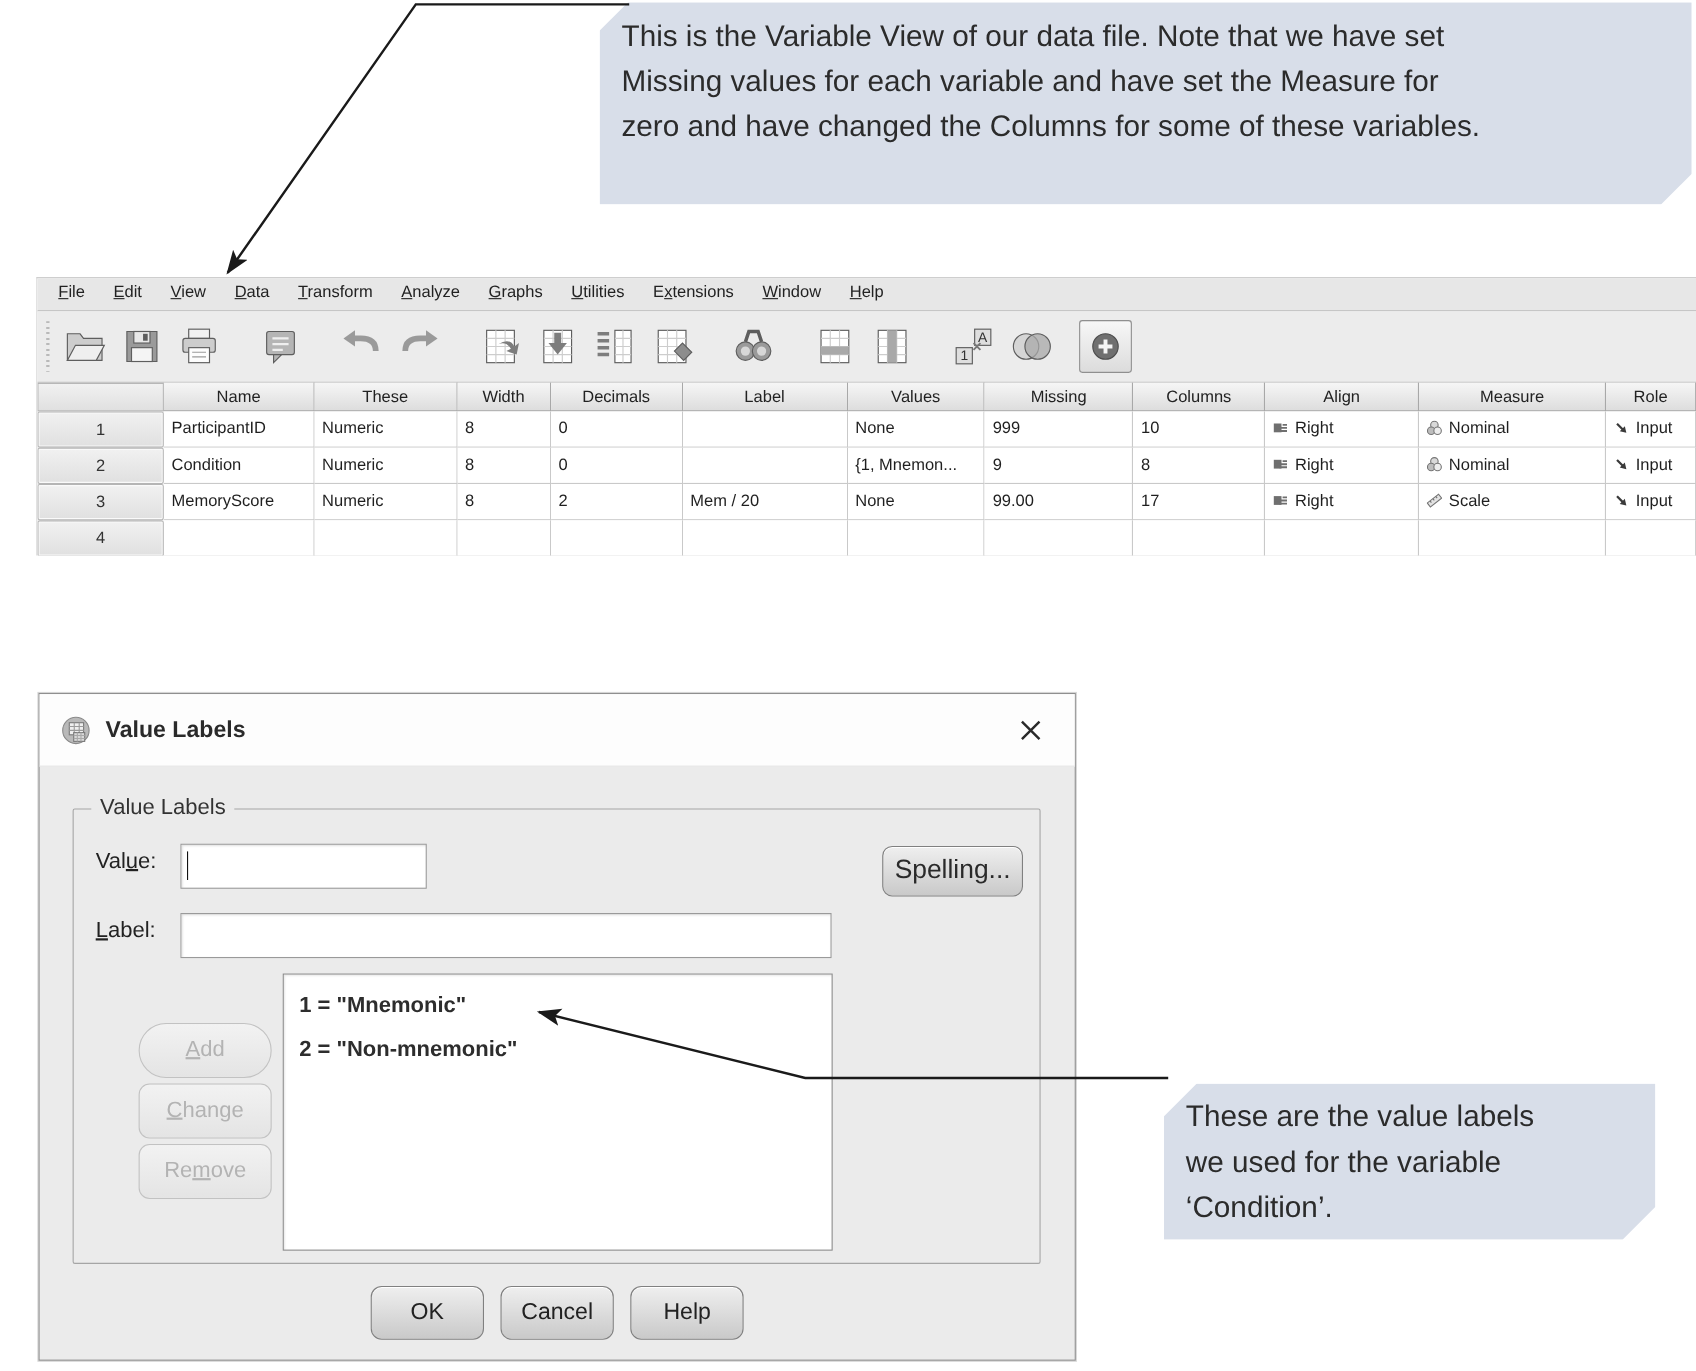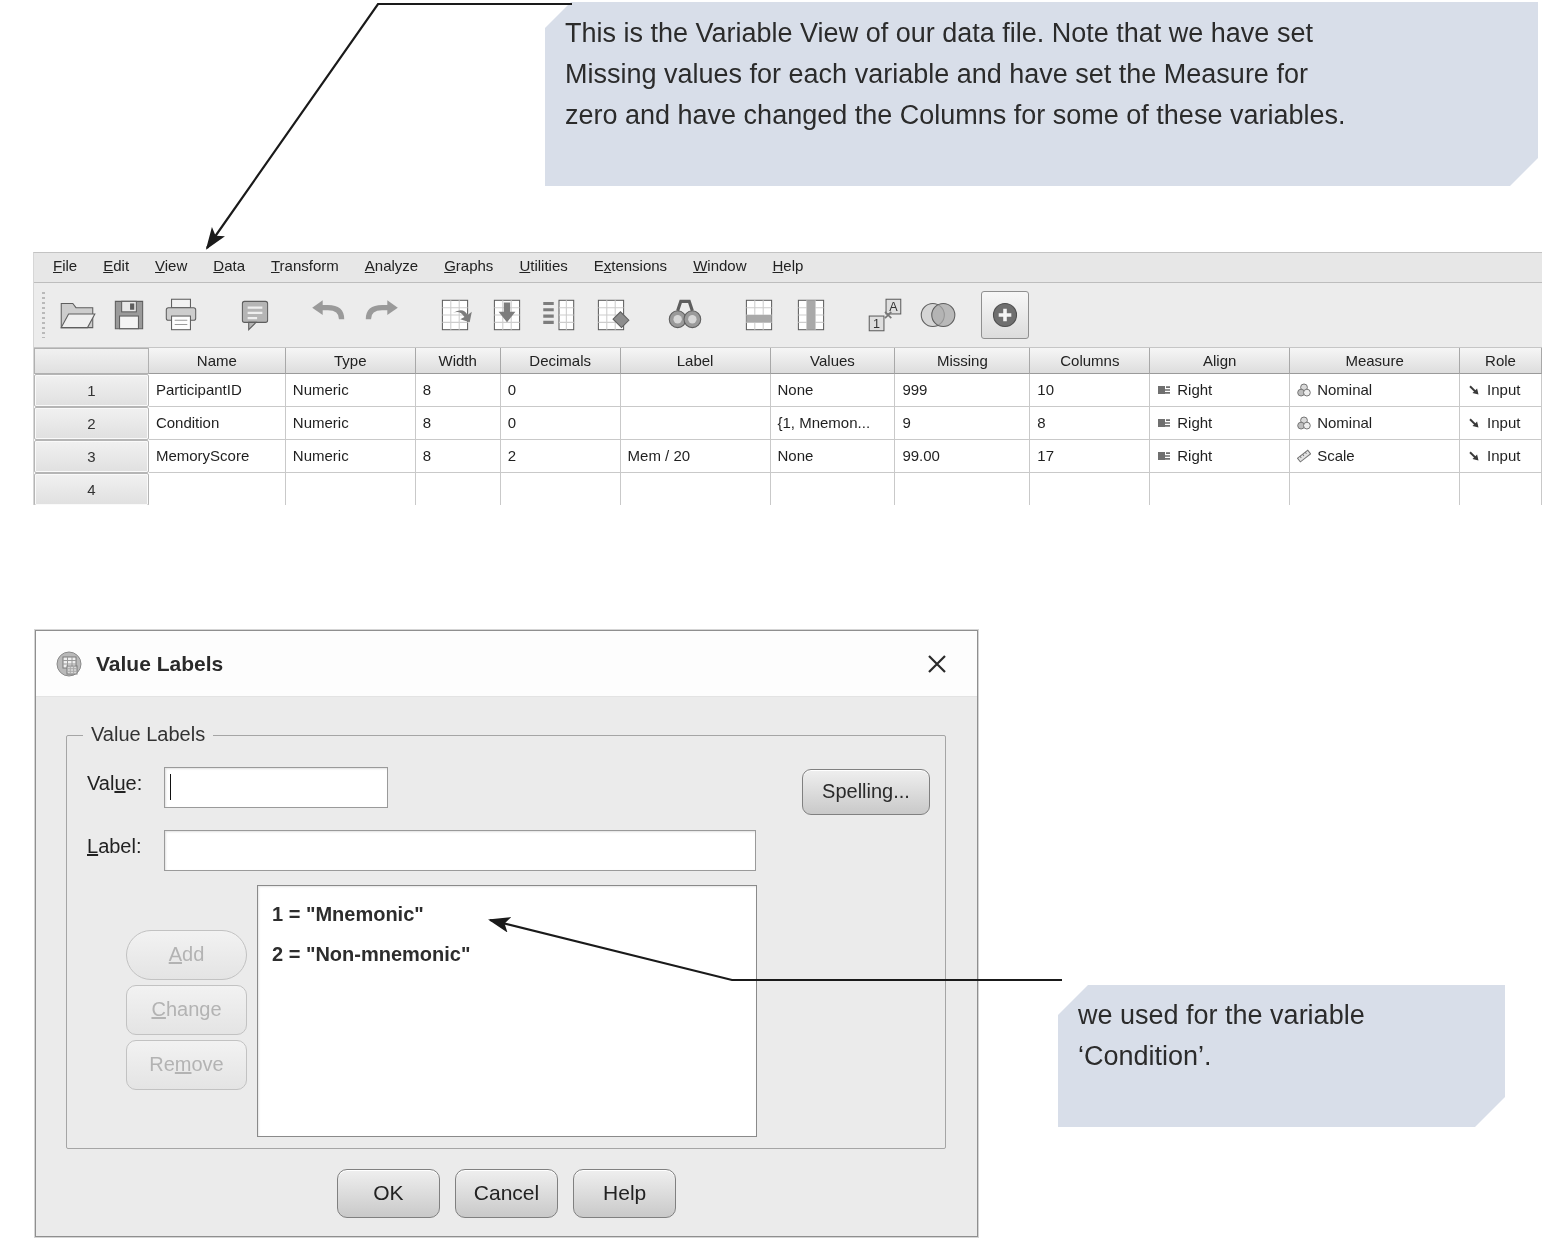--- a/index.html
+++ b/index.html
@@ -54,21 +54,21 @@
   .close-btn { margin-left:auto; display:flex; padding:4px; cursor:default; }
 
   .groupbox { position:absolute; left:30px; top:104px; width:880px; height:414px; border:1px solid #a5a5a5; border-radius:2px; }
   .gb-legend { position:absolute; left:16px; top:-13px; background:#ebebeb; padding:0 8px; font-size:20px; color:#333; }
 
   .fld-label { position:absolute; font-size:20px; color:#222; }
   .fld-label u, .pbtn u, .sbtn u { text-decoration:underline; }
   .txt-input { position:absolute; background:#fff; border:1px solid #9a9a9a; box-shadow:inset 1px 1px 2px rgba(0,0,0,.12); }
   .caret { position:absolute; left:5px; top:6px; width:1px; height:26px; background:#111; }
 
-  .sbtn { position:absolute; font-size:20px; color:#2a2a2a; text-align:center;
+  .sbtn { position:absolute; font-size:24px; color:#2a2a2a; text-align:center;
     background:linear-gradient(#efefef,#c9c9c9); border:1px solid #808080; border-radius:9px;
     box-shadow:inset 0 1px 0 #fff; line-height:42px; }
   .pbtn { position:absolute; width:121px; height:50px; font-size:20px; line-height:47px; text-align:center;
     color:#b3b3b3; background:linear-gradient(#f2f2f2,#e4e4e4); border:1px solid #c2c2c2; border-radius:10px; }
 
   .listbox { position:absolute; left:190px; top:149px; width:500px; height:252px; background:#fff;
     border:1px solid #8a8a8a; box-shadow:inset 1px 1px 2px rgba(0,0,0,.10); padding:8px 0 0 14px; }
   .list-item { font-size:20px; font-weight:700; color:#2d2d2d; line-height:40px; white-space:pre; }
 
   .dlg-buttons { position:absolute; left:0; top:538px; width:100%; display:flex; justify-content:center; gap:15px; }
@@ -213,21 +213,21 @@
           <svg width="42" height="42" viewBox="0 0 40 40">
             <circle cx="20" cy="20" r="11" fill="#6f6f6f" stroke="#4e4e4e"></circle>
             <path d="M20 14 v12 M14 20 h12" stroke="#f4f4f4" stroke-width="3.4"></path>
           </svg>
         </span>
       </div>
     <div class="vtable" id="vtable">
         <div class="vt-row">
           <div class="vt-cell vt-corner" style="width: 115px;"></div>
           <div class="vt-cell vt-head" style="width: 137px;">Name</div>
-          <div class="vt-cell vt-head" style="width: 130px;">Type</div>
+          <div class="vt-cell vt-head" style="width: 130px;">These</div>
           <div class="vt-cell vt-head" style="width: 85px;">Width</div>
           <div class="vt-cell vt-head" style="width: 120px;">Decimals</div>
           <div class="vt-cell vt-head" style="width: 150px;">Label</div>
           <div class="vt-cell vt-head" style="width: 125px;">Values</div>
           <div class="vt-cell vt-head" style="width: 135px;">Missing</div>
           <div class="vt-cell vt-head" style="width: 120px;">Columns</div>
           <div class="vt-cell vt-head" style="width: 140px;">Align</div>
           <div class="vt-cell vt-head" style="width: 170px;">Measure</div>
           <div class="vt-cell vt-head" style="width: 82px;">Role</div>
         </div>
@@ -364,20 +364,21 @@
     </div>
 
     <div class="dlg-buttons">
       <div class="dlg-btn">OK</div>
       <div class="dlg-btn">Cancel</div>
       <div class="dlg-btn">Help</div>
     </div>
   </div>
 
   <div class="callout callout-bottom" id="callout-bottom" style="background: rgb(216, 222, 233);">
+      <div>These are the value labels</div>
       <div>we used for the variable</div>
       <div>‘Condition’.</div>
     </div>
 
   <svg class="arrows">
     <defs>
       <marker id="ah" markerWidth="24" markerHeight="18" refX="20" refY="8" orient="auto" markerUnits="userSpaceOnUse">
         <path d="M0 0 L22 8 L0 16 L5 8 z" fill="#1a1a1a"></path>
       </marker>
     </defs>

